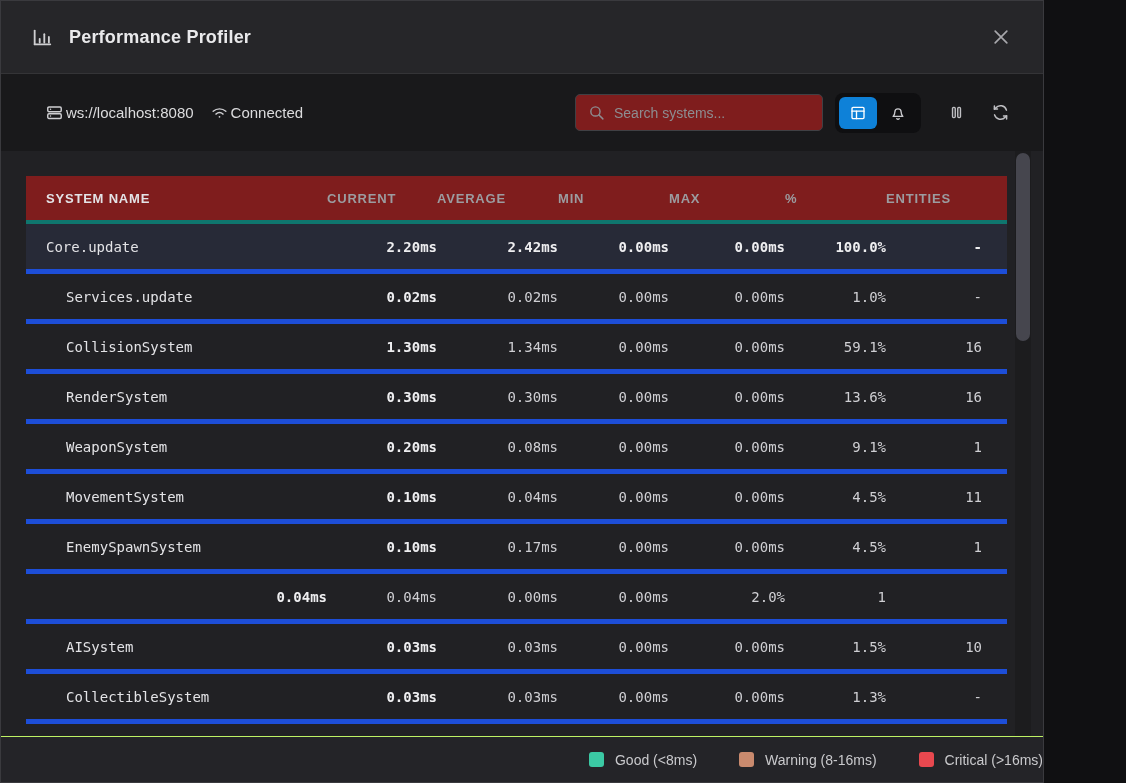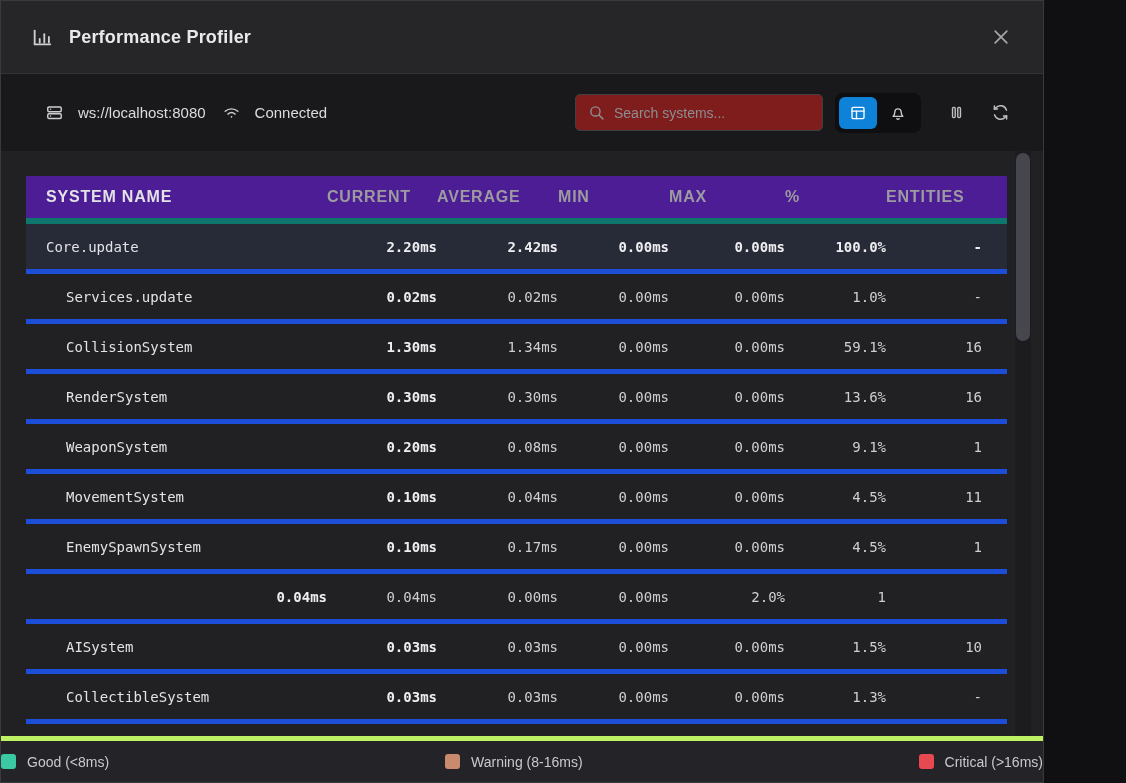--- a/index.html
+++ b/index.html
@@ -49,21 +49,21 @@
     display:flex; align-items:center; gap:8px;
     border:none; background:transparent; cursor:pointer;
     padding:8px 16px; border-radius:6px;
     font-family:"Liberation Sans", sans-serif;
     font-size:14px; font-weight:600; color:#c3c3c7;
   }
   .seg-btn.active { background:#0e81d8; color:#ffffff; font-weight:700; }
 
   .conn { display:flex; align-items:center; margin-left:20px; color:#dcdcde; font-size:15px; }
   .conn .ic { display:flex; color:#cfcfd2; }
-  .conn .txt { margin-left:14px; }
+  .conn .txt { margin-left:2px; }
   .conn + .conn { margin-left:16px; }
 
   .band-spacer { flex:1; }
 
   .search {
     width:248px; height:37px;
     background:#7f1d1d; border:1px solid #404044; border-radius:5px;
     display:flex; align-items:center; padding:0 12px; gap:9px;
   }
   .search input {
@@ -102,25 +102,25 @@
   }
   .ptable { width:100%; font-family:"DejaVu Sans Mono", monospace; }
 
   .trow {
     display:grid;
     grid-template-columns:1fr 110px 121px 111px 116px 101px 96px;
     align-items:center;
     padding-right:25px;
   }
   .thead {
-    background:#4c1d95; height:48px;
+    background:#7f1d1d; height:48px;
     font-family:"Liberation Sans", sans-serif;
-    font-size:16px; font-weight:700; letter-spacing:.8px;
+    font-size:13px; font-weight:700; letter-spacing:.8px;
     color:#9c9ca0; text-transform:uppercase;
-    border-bottom:6px solid #0f766e;
+    border-bottom:4px solid #0f766e;
   }
   .thead .cell { }
   .thead .cell.name { text-align:left; padding-left:20px; }
 
   .tbody .trow {
     height:50px; font-size:14px;
     border-bottom:5px solid #1d4ed8;
     background:transparent;
     cursor:default;
   }
@@ -138,22 +138,22 @@
   }
   .sbar .thumb {
     position:absolute; top:2px; left:1px; width:14px; height:188px;
     background:#46464e; border-radius:8px;
   }
 
   
   .ftr {
     height:46px; flex:0 0 46px;
     background:#242428;
-    border-top:5px solid #bef264;
-    display:flex; align-items:center; justify-content:space-between; gap:42px;
+    border-top:1px solid #bef264;
+    display:flex; align-items:center; justify-content:flex-end; gap:42px;
   }
   .leg { display:flex; align-items:center; gap:11px; }
   .leg .sw { width:15px; height:15px; border-radius:3px; }
   .leg .lb { font-size:14px; color:#c9c9cc; }
 
   svg { display:block; }
 </style>
 </head>
 <body>
 

